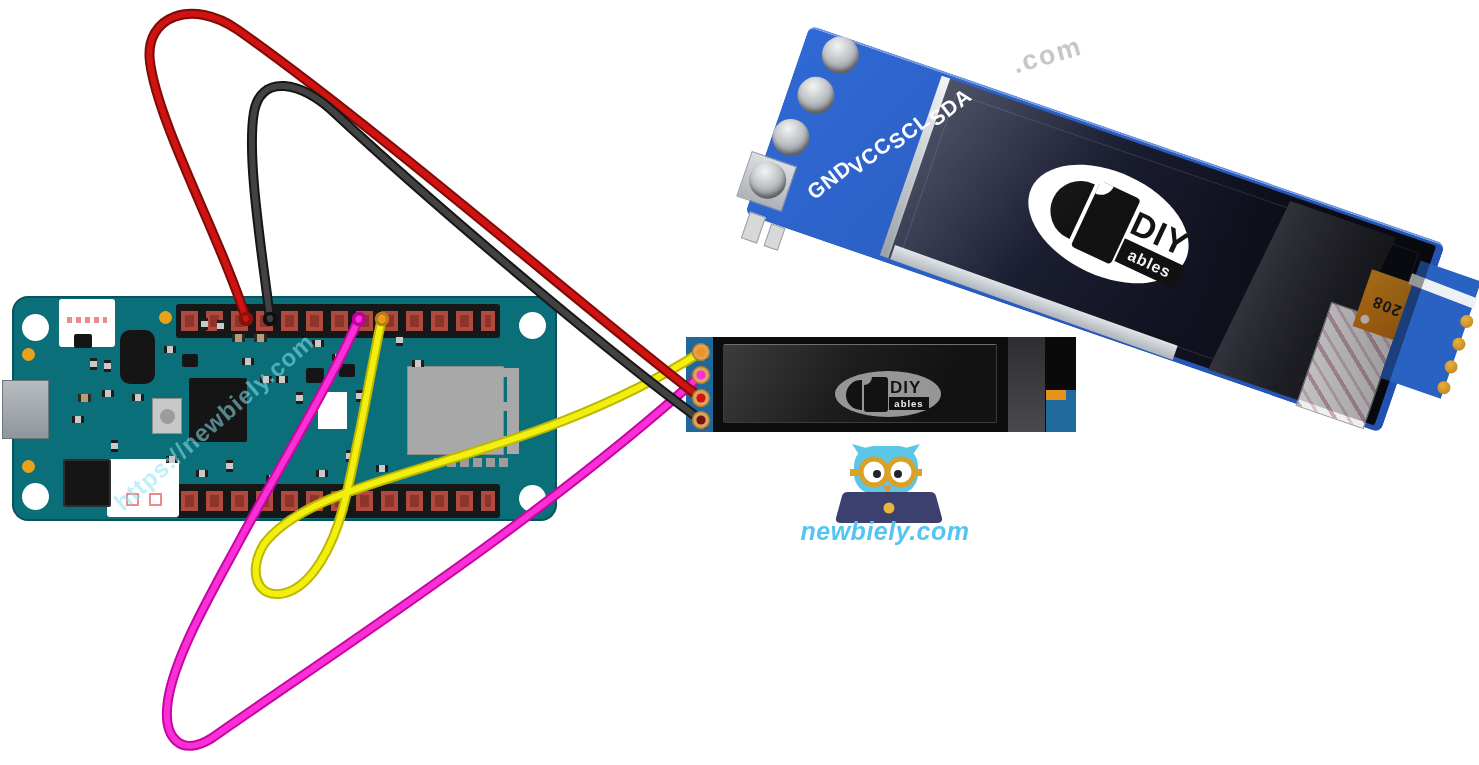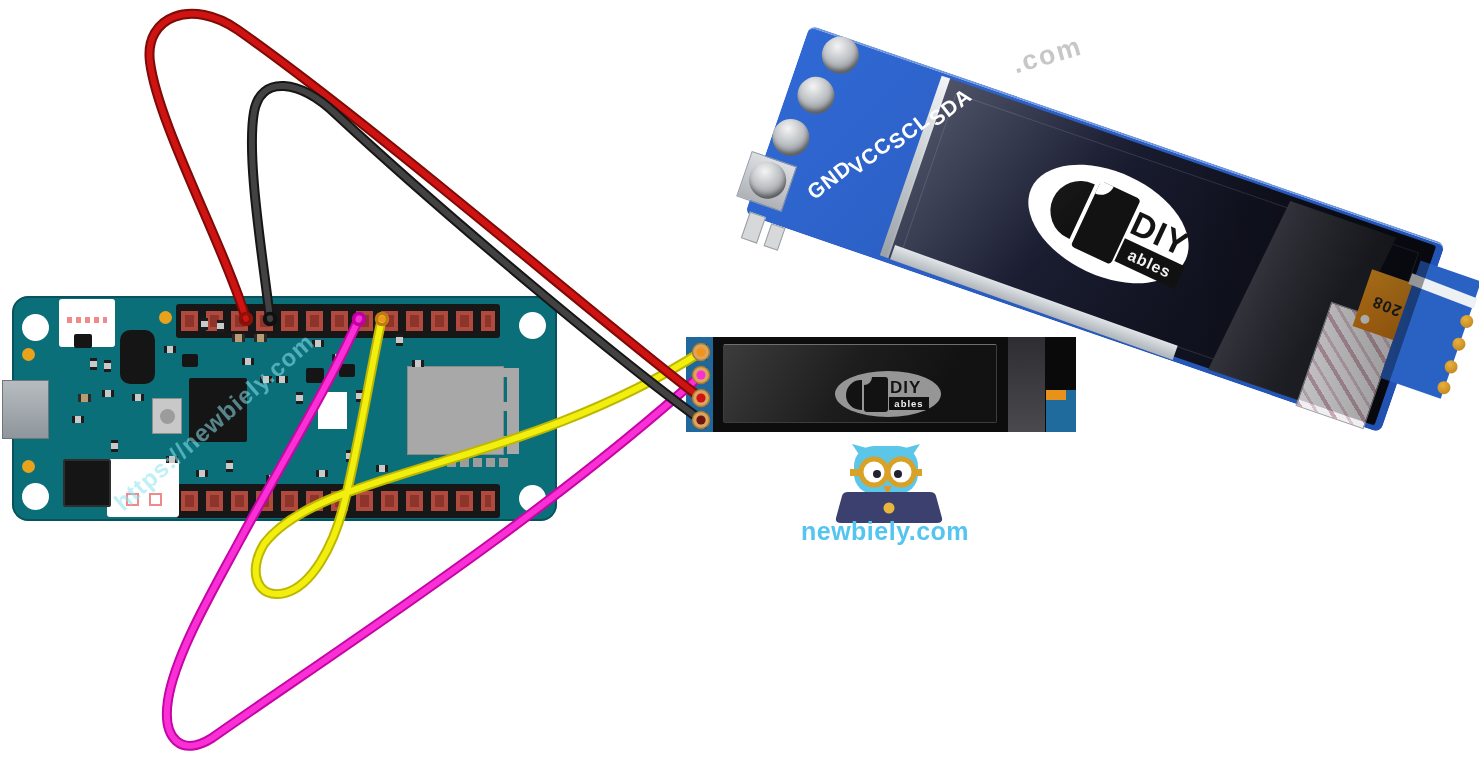--- a/index.html
+++ b/index.html
@@ -79,21 +79,21 @@
   .ptail{position:absolute;left:654px;top:24px;width:64px;height:124px;background:#2a62c4;}
   .ptail .stripe{position:absolute;left:-4px;right:-2px;top:16px;height:11px;background:#eef1f4;transform:rotate(2deg);}
   .gdot{position:absolute;right:-6px;width:13px;height:13px;border-radius:50%;
       background:radial-gradient(circle at 35% 35%,#e9b13a,#b87d1d);}
   .wm-photo{left:1012px;top:40px;transform:rotate(-16deg);font-size:27px;font-weight:bold;
       color:#c7c7c7;letter-spacing:2px;z-index:1;}
 
   
   .mascot{left:790px;top:444px;z-index:3;}
   .sitelabel{left:800px;top:517px;width:170px;text-align:center;font-size:25px;font-weight:800;
-      color:#53c5f0;letter-spacing:.5px;z-index:3;}
+      color:#53c5f0;letter-spacing:.5px;z-index:3;font-style:italic;}
 
   .wires{position:absolute;inset:0;z-index:6;pointer-events:none;}
 </style>
 </head>
 <body>
 
 <div class="stage">
 
   <div class="abs wm-photo">.com</div>
 

